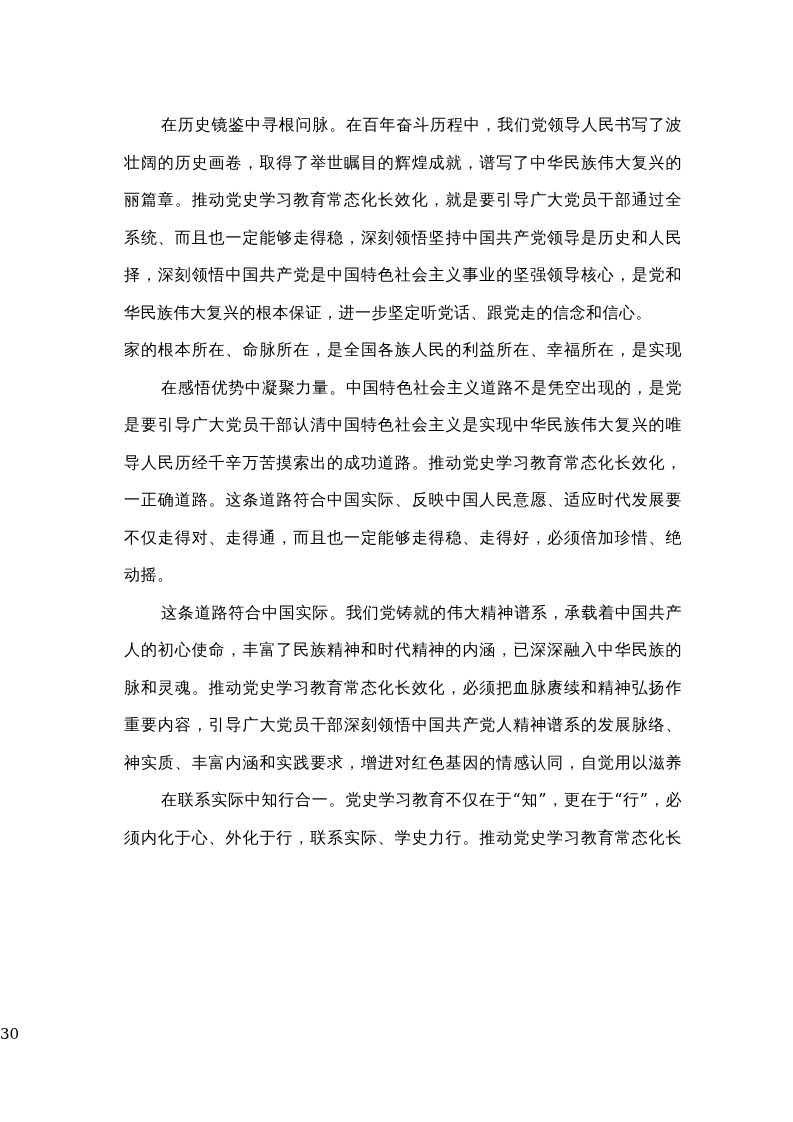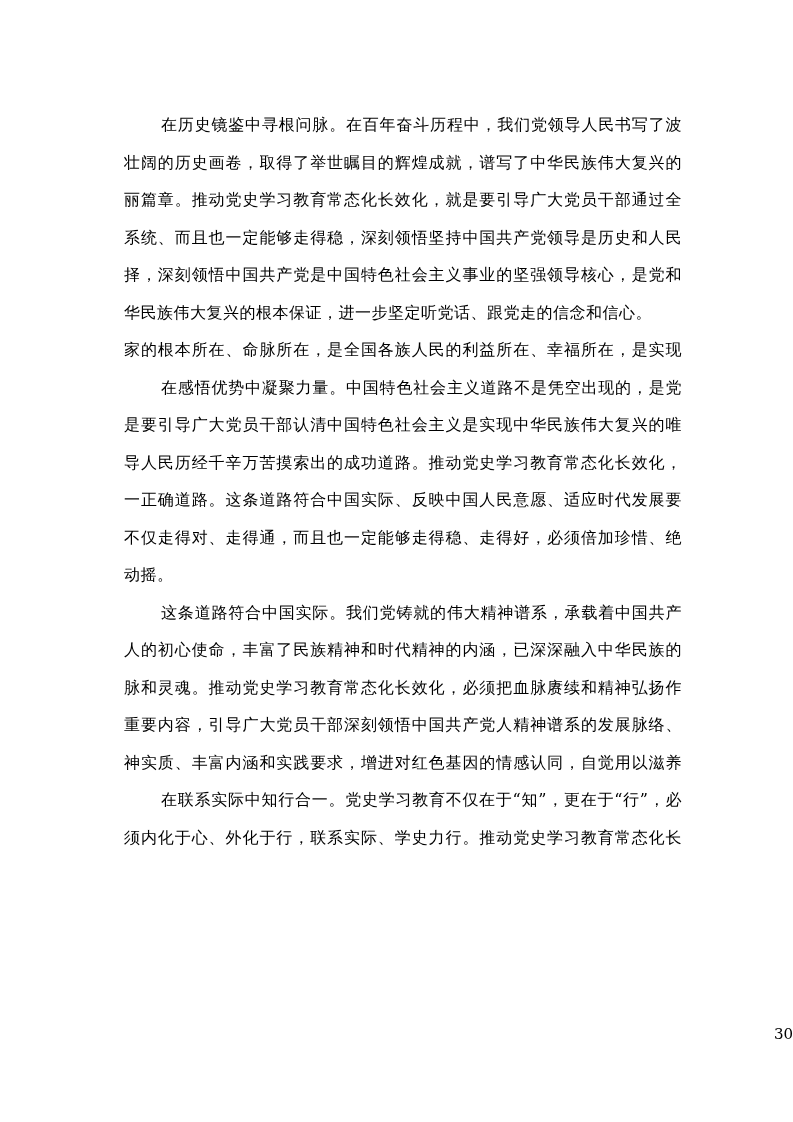--- a/index.html
+++ b/index.html
@@ -36,21 +36,21 @@
     text-align-last: justify;
   }
   .text-line.indent {
     text-indent: 37px;
   }
   .page-number {
     position: absolute;
     top: 1024px;
     left: 0;
     width: 100%;
-    text-align: right;
+    text-align: left;
     font-size: 15px;
     color: #000000;
     line-height: 20px;
   }
 </style>
 </head>
 <body>
 
 <div class="page">
   <div class="text-body">

